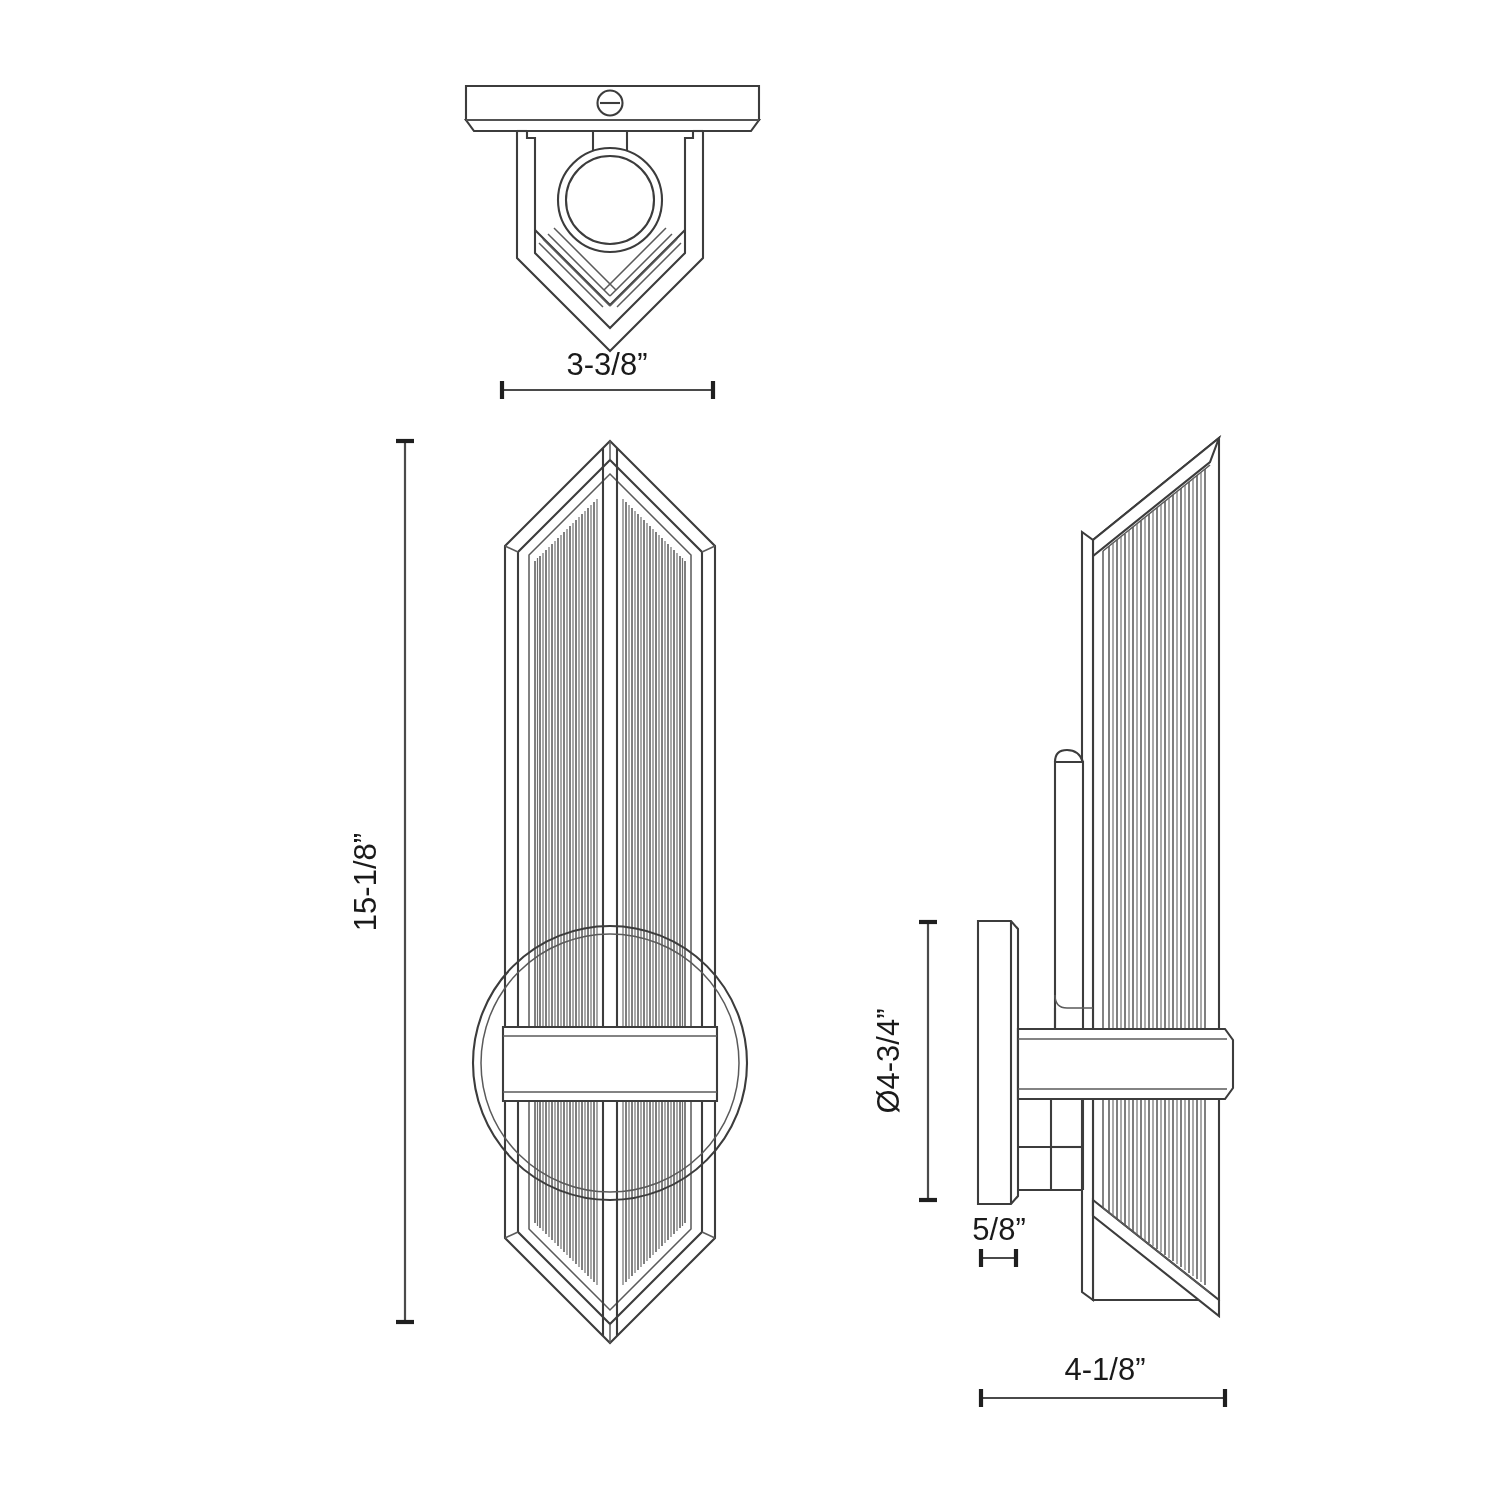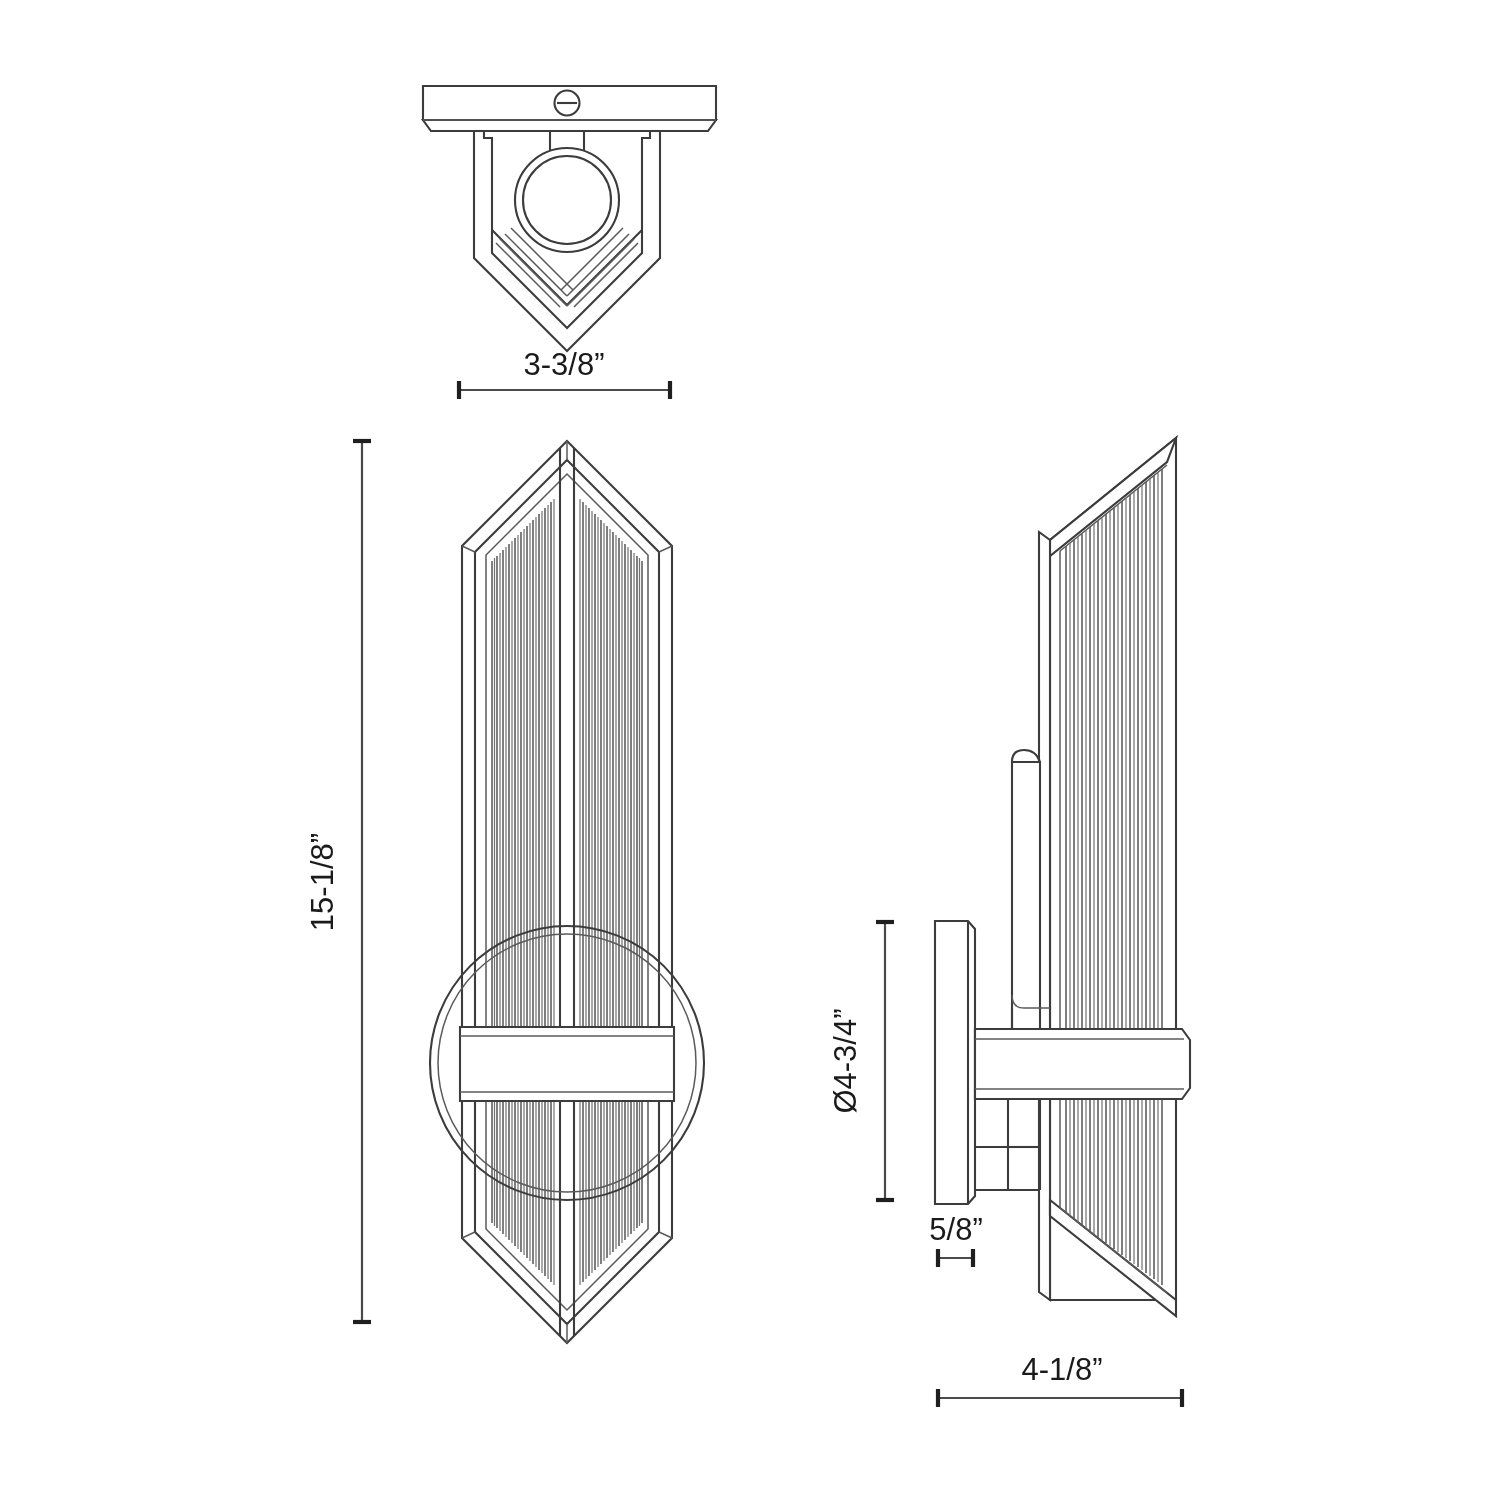--- a/index.html
+++ b/index.html
@@ -11,20 +11,21 @@
     width: 1500px;
     height: 1500px;
     font-family: "Liberation Sans", sans-serif;
     overflow: hidden;
   }
   #sheet {
     position: relative;
     width: 1303px;
     height: 1500px;
     background: #ffffff;
+    margin-left: 43px;
   }
   #sheet svg {
     position: absolute;
     top: 0;
     left: 0;
     width: 1500px;
     height: 1500px;
   }
   .dim-label {
     font-family: "Liberation Sans", sans-serif;

